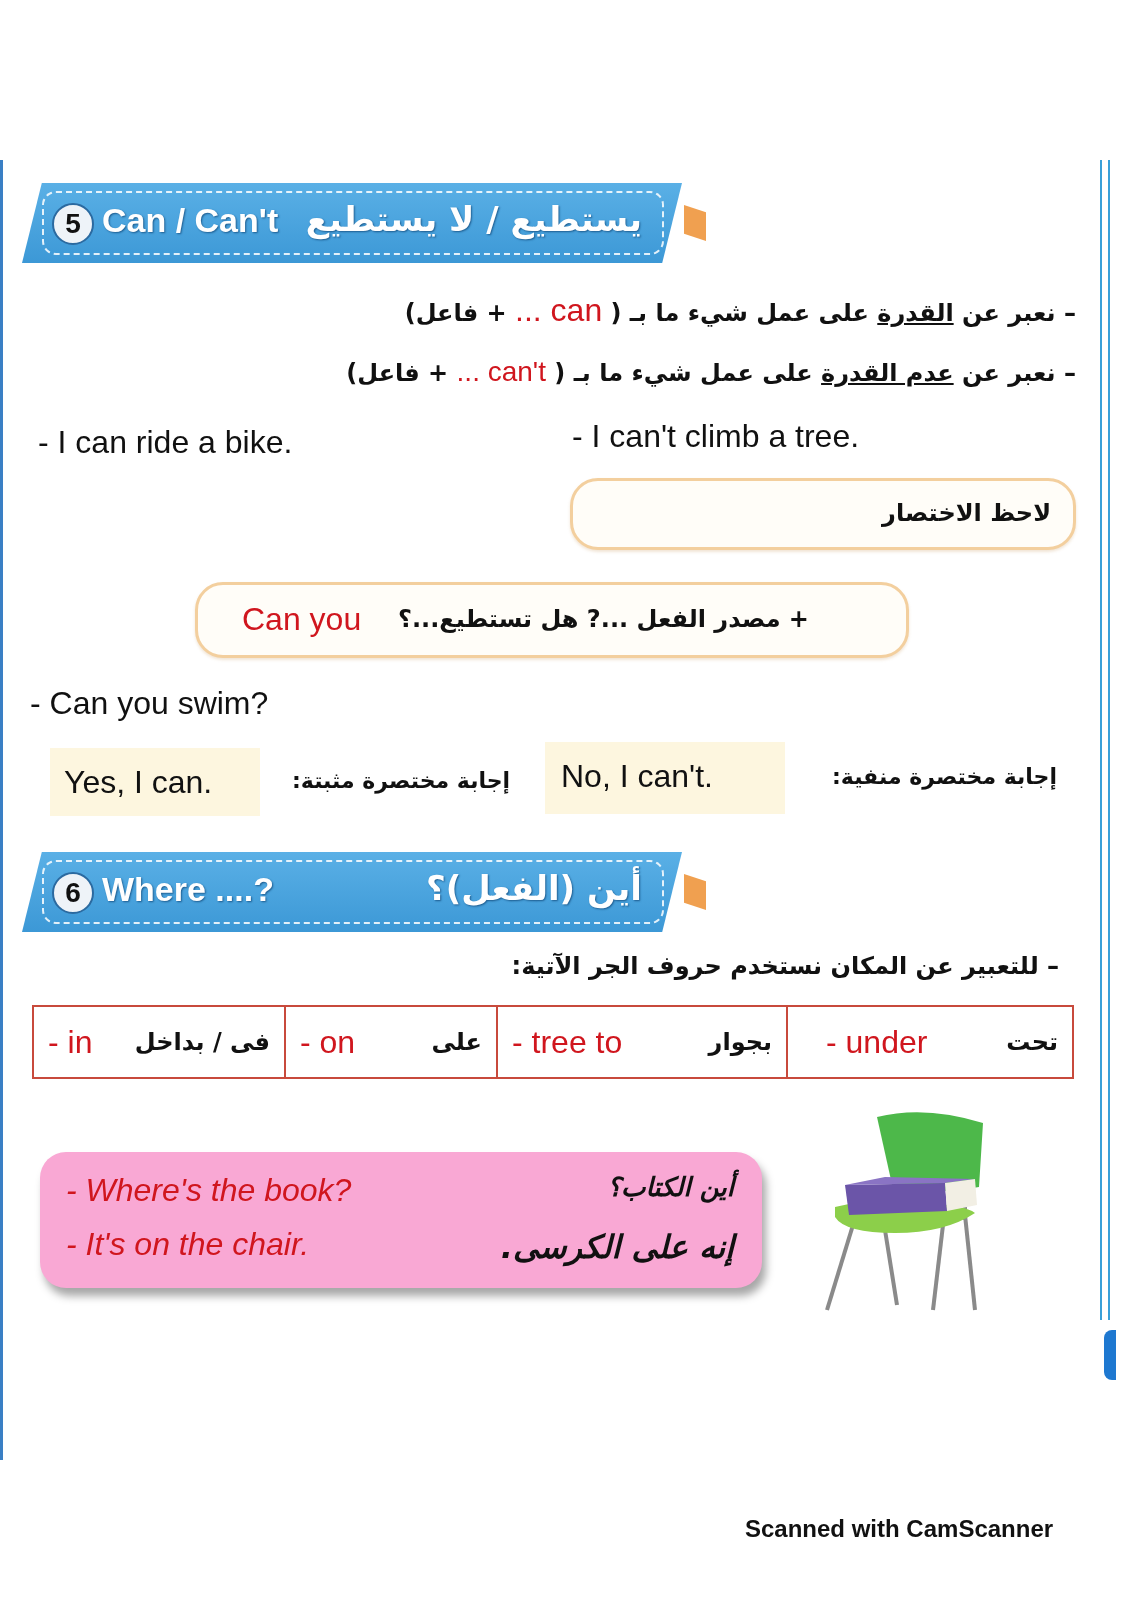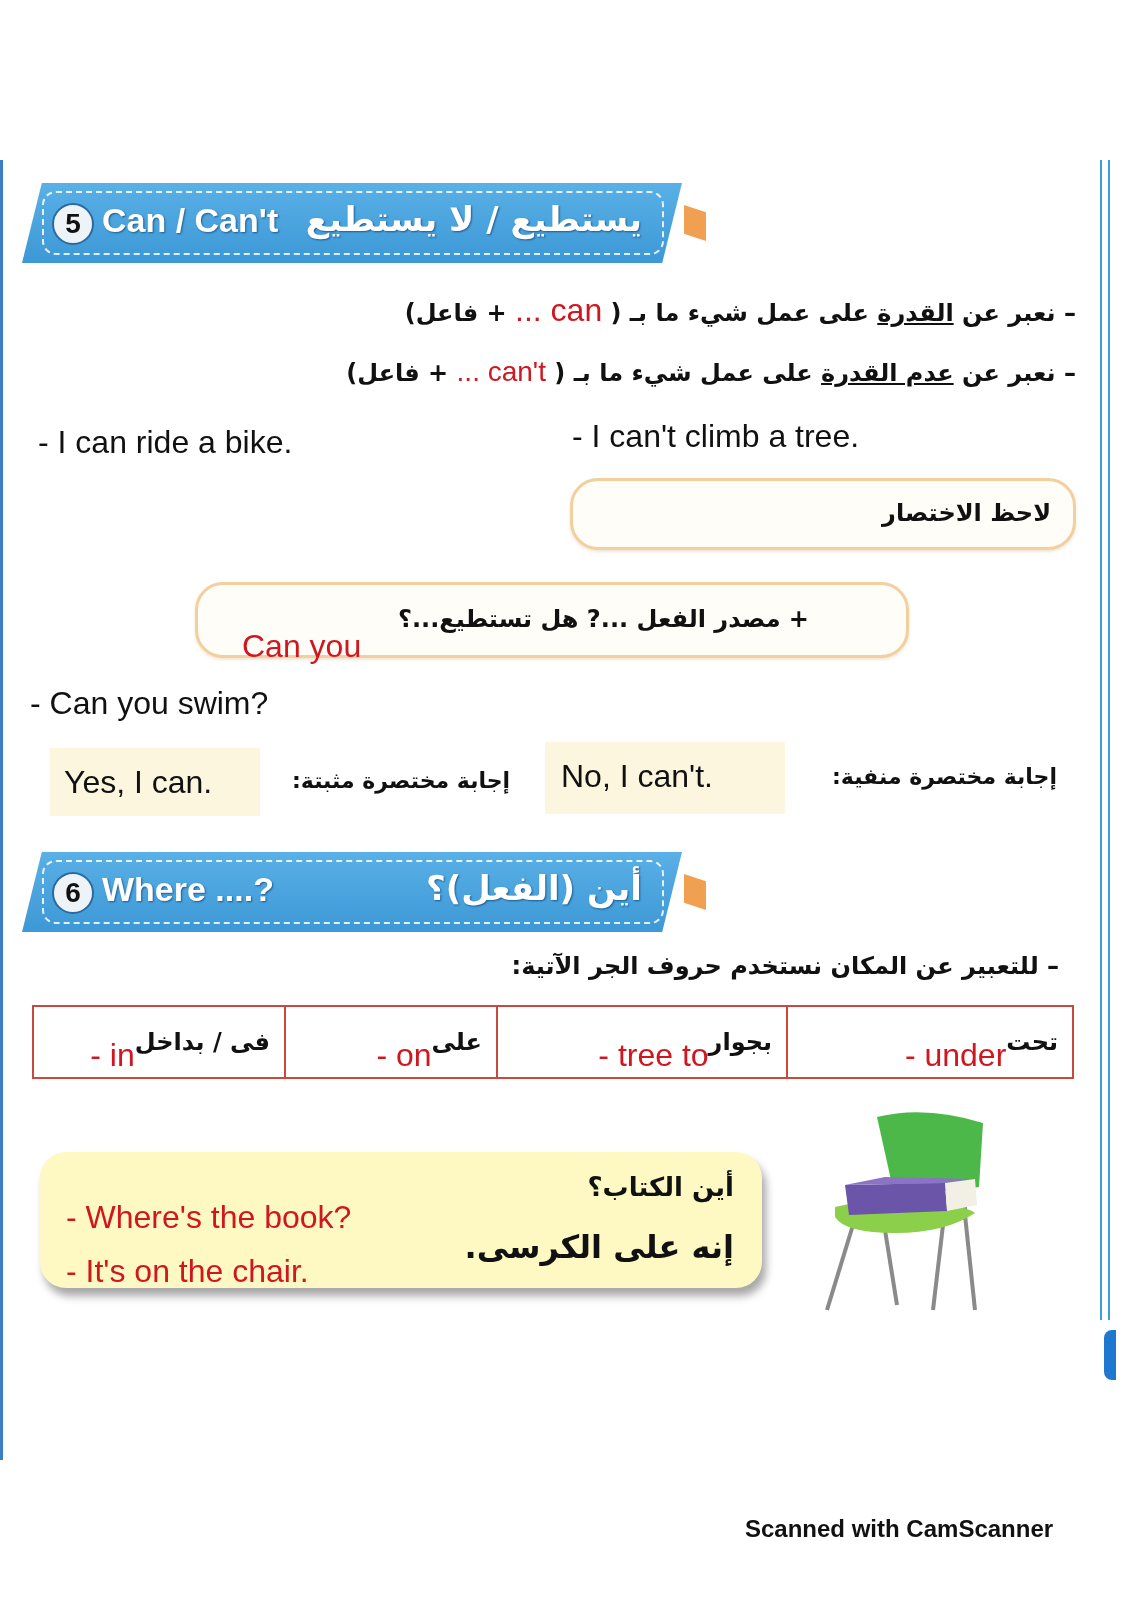--- a/index.html
+++ b/index.html
@@ -27,37 +27,38 @@
   }
   .banner-num {
     position:absolute; left:30px; top:20px; width:38px; height:38px; border-radius:50%;
     background:#eef3f8; border:2px solid #2b6aa0; color:#111; font-weight:bold;
     font-size:28px; text-align:center; line-height:38px;
   }
   .banner-en { position:absolute; left:80px; top:18px; color:#fff; font-weight:bold; font-size:34px; text-shadow:1px 1px 2px #1d5c8f; }
   .banner-ar { position:absolute; right:70px; top:16px; color:#fff; font-weight:bold; font-size:34px; direction:rtl; text-shadow:1px 1px 2px #1d5c8f; font-family:"DejaVu Sans", sans-serif; }
 
   .ar { direction:rtl; font-family:"DejaVu Sans", sans-serif; font-weight:bold; font-size:24px; white-space:nowrap; }
-  .red { color:#d0161e;margin-top:27px; }
+  .red { color:#d0161e; }
   .u { text-decoration:underline; }
   .en { font-size:32px; white-space:nowrap; }
 
   .pill {
     border:3px solid #f3cf9e; border-radius:28px; background:#fffdf8;
     box-shadow:0 2px 3px rgba(200,150,90,0.25);
   }
   .answer-box { background:#fdf6df; }
 
   table.preps { border-collapse:collapse; }
   table.preps td { border:2px solid #c84a3c; height:70px; padding:0 14px; font-size:32px; white-space:nowrap; }
-  .cell-inner { display:flex; justify-content:flex-end; align-items:center; }
+  .cell-inner { display:flex; justify-content:space-between; align-items:center; }
 
   .example-box {
-    background:#fef9c3; border-radius:26px;
+    background:#f9a8d4; border-radius:26px;
     box-shadow:4px 8px 8px rgba(0,0,0,0.35);
+    font-style:italic;
   }
   .footer { font-weight:bold; font-size:24px; color:#111; }
 </style>
 </head>
 <body>
 
 <div class="abs left-rule"></div>
 <div class="abs right-rule"></div>
 <div class="abs right-tab"></div>
 

